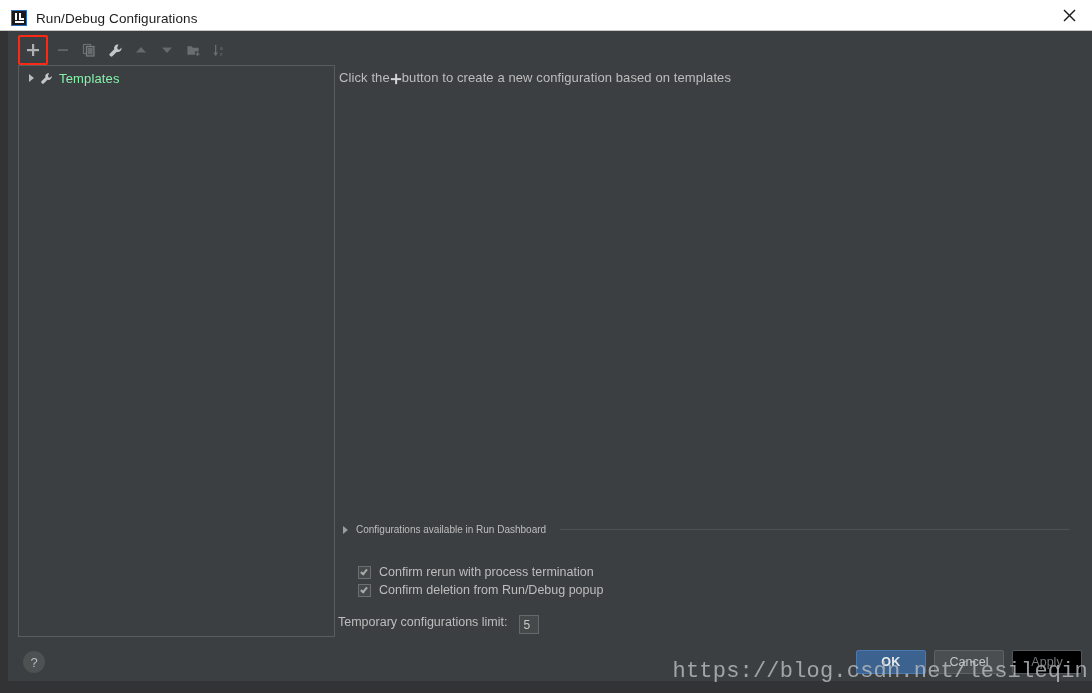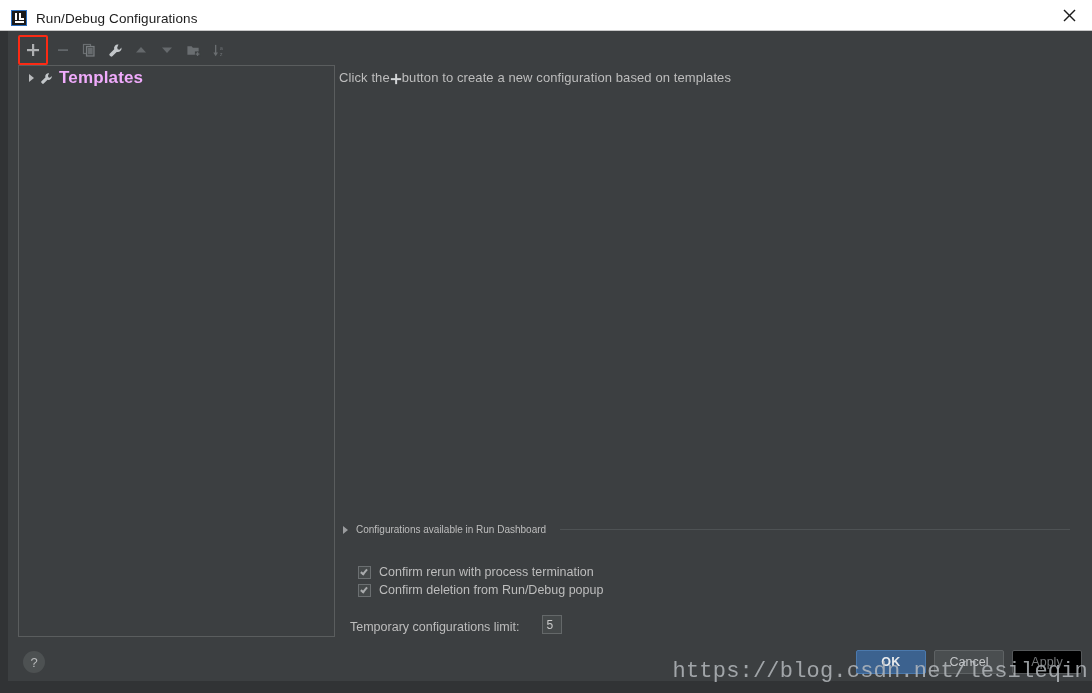--- a/index.html
+++ b/index.html
@@ -137,23 +137,23 @@
     gap: 6px;
   }
   .tri {
     width: 0; height: 0;
     border-left: 5px solid #b9bbbd;
     border-top: 4px solid transparent;
     border-bottom: 4px solid transparent;
     margin-left: 2px;
   }
   .tree-label {
-    font-size: 17px;
-    color: #f0abfc;
-    font-weight: bold;
+    font-size: 13px;
+    color: #86efac;
+    font-weight: normal;
     letter-spacing: 0.15px;
   }
 
   
   .content {
     position: absolute;
     left: 339px; top: 65px;
     width: 735px;
     height: 572px;
   }
@@ -234,23 +234,22 @@
     font-size: 12.5px;
     color: #bdbdbd;
     white-space: nowrap;
   }
 
   
   .temp-row {
     position: absolute;
     left: -1px; top: 550px;
     display: flex;
-    align-items: flex-end;
-    gap: 22px;
-    margin-left: 12px;
+    align-items: flex-start;
+    gap: 11px;
   }
   .temp-label {
     font-size: 12.5px;
     color: #bdbdbd;
     white-space: nowrap;
   }
   .temp-input {
     width: 20px; height: 19px;
     border: 1px solid #646869;
     background: #45494a;

